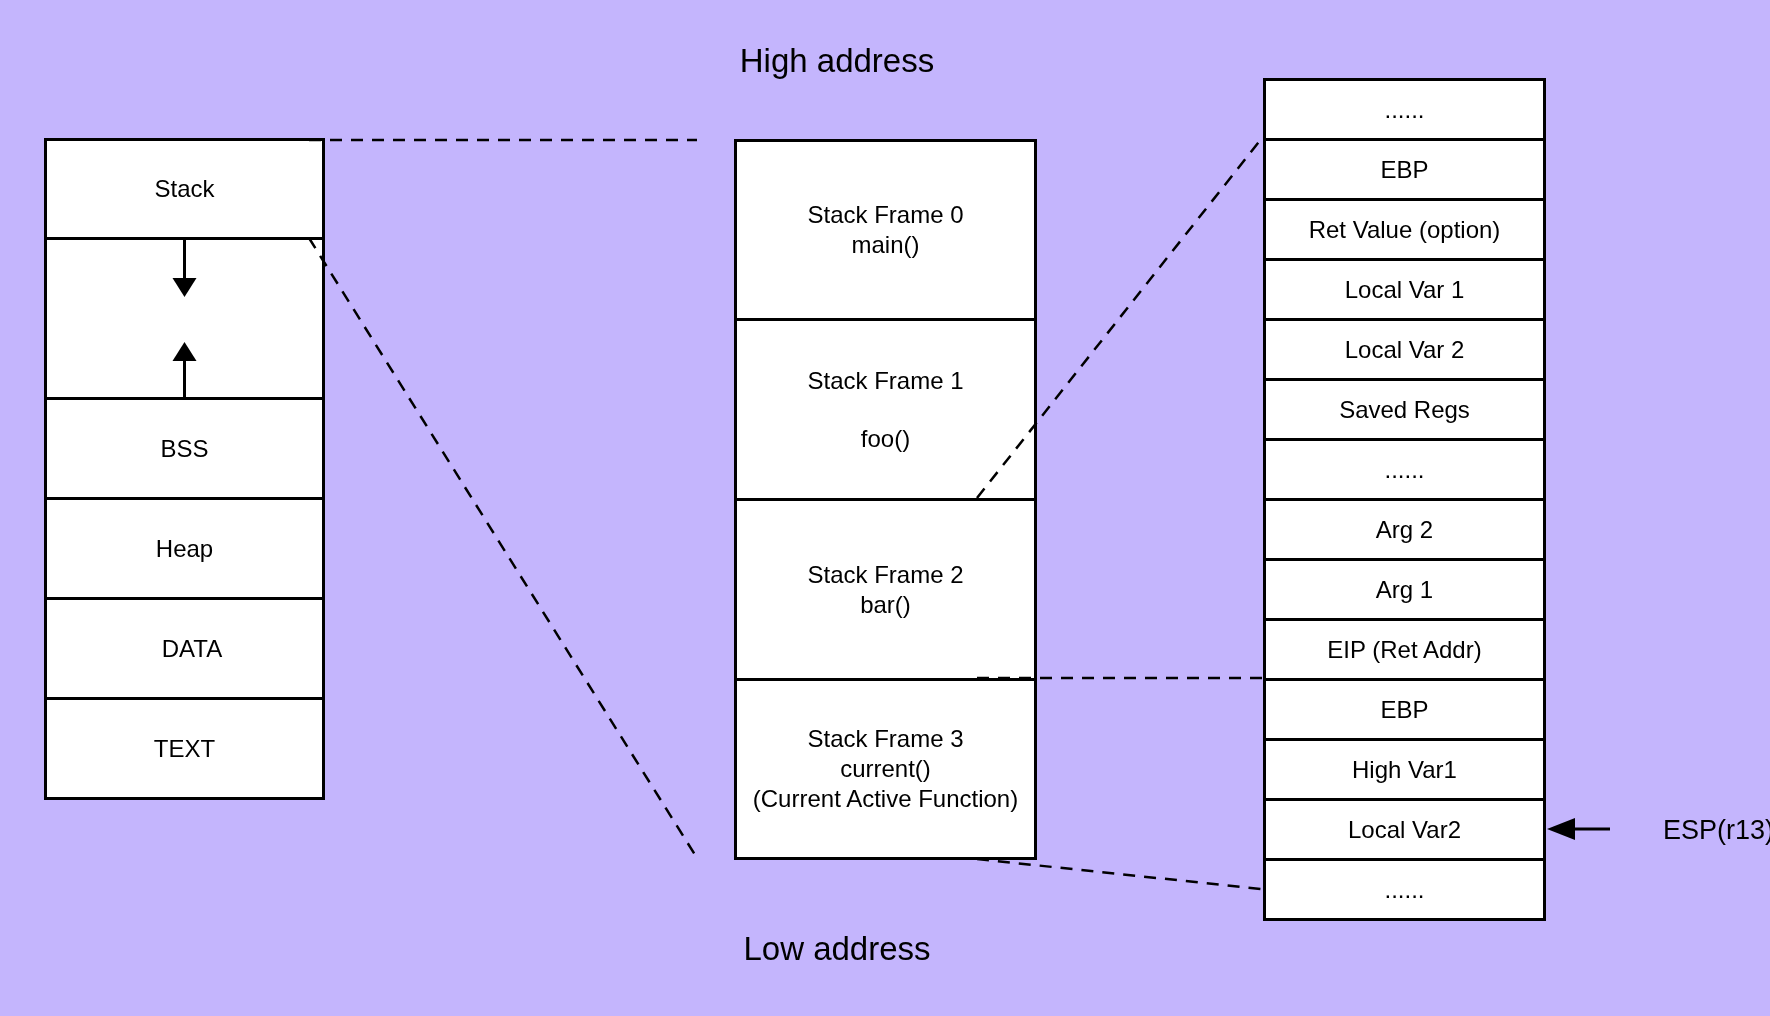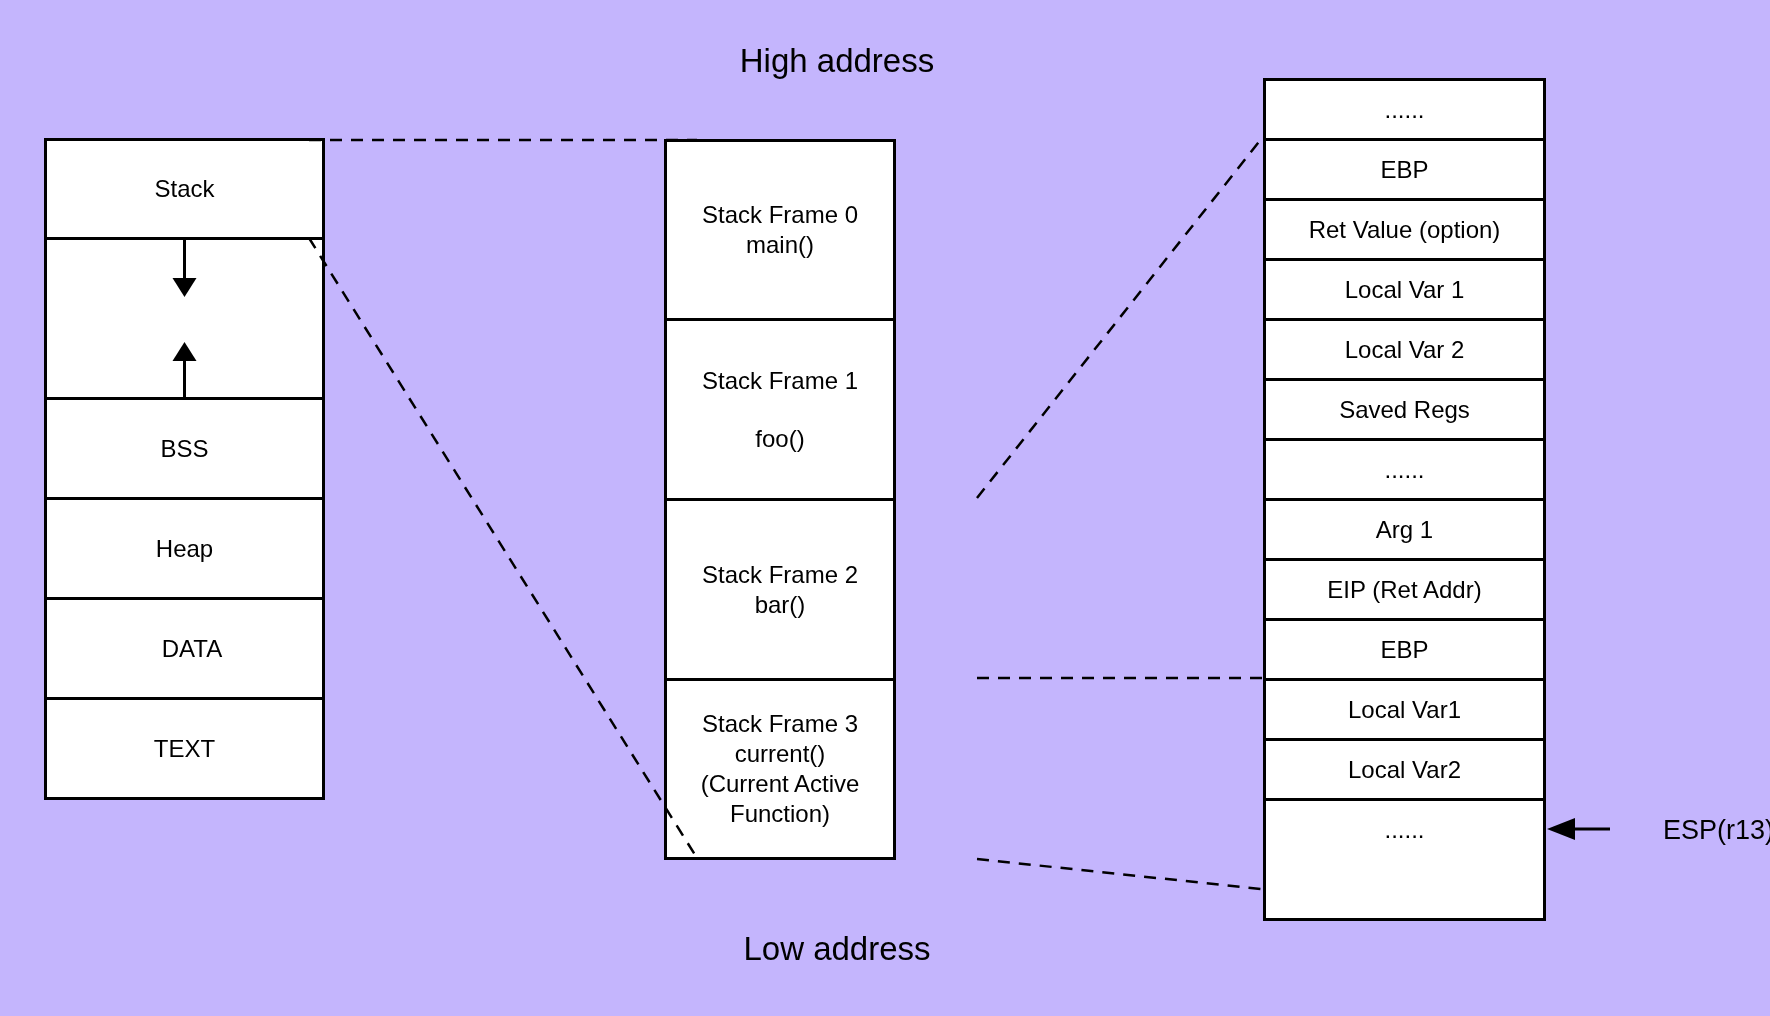--- a/index.html
+++ b/index.html
@@ -53,21 +53,21 @@
   #memory-column { left: 44px; top: 138px; width: 281px; height: 662px; }
   #mem-stack  { height: 96px; }
   #mem-arrows { height: 160px; }
   #mem-heap   { height: 100px; }
   #mem-bss    { height: 100px; }
   #mem-data   { height: 100px; padding-left: 15px; }
   #mem-text   { flex: 1 1 auto; }
   #mem-arrows svg { display: block; width: 100%; height: 100%; }
 
   
-  #frames-column { left: 664px; top: 139px; width: 232px; height: 721px; }
+  #frames-column { left: 734px; top: 139px; width: 303px; height: 721px; }
   #frame-0 { height: 176px; }
   #frame-1 { height: 180px; gap: 28px; }
   #frame-2 { height: 180px; }
   #frame-3 { flex: 1 1 auto; }
 
   
   #detail-column { left: 1263px; top: 78px; width: 283px; height: 843px; }
   .drow {
     height: 60px;
     display: flex;
@@ -163,24 +163,25 @@
   </div>
 
   <div class="col" id="detail-column">
     <div class="drow">......</div>
     <div class="drow">EBP</div>
     <div class="drow">Ret Value (option)</div>
     <div class="drow">Local Var 1</div>
     <div class="drow">Local Var 2</div>
     <div class="drow">Saved Regs</div>
     <div class="drow">......</div>
+    <div class="drow">Arg 2</div>
     <div class="drow">Arg 1</div>
     <div class="drow">EIP (Ret Addr)</div>
     <div class="drow">EBP</div>
-    <div class="drow">Local Var1</div>
+    <div class="drow">High Var1</div>
     <div class="drow">Local Var2</div>
     <div class="drow">......</div>
   </div>
 
   <div id="esp-label">ESP(r13)</div>
 
   <svg id="overlay" viewBox="0 0 1770 1016">
     <line class="dashed" x1="309" y1="140" x2="697" y2="140"></line>
     <line class="dashed" x1="309" y1="238" x2="697" y2="858"></line>
     <line class="dashed" x1="977" y1="498" x2="1262" y2="138"></line>

